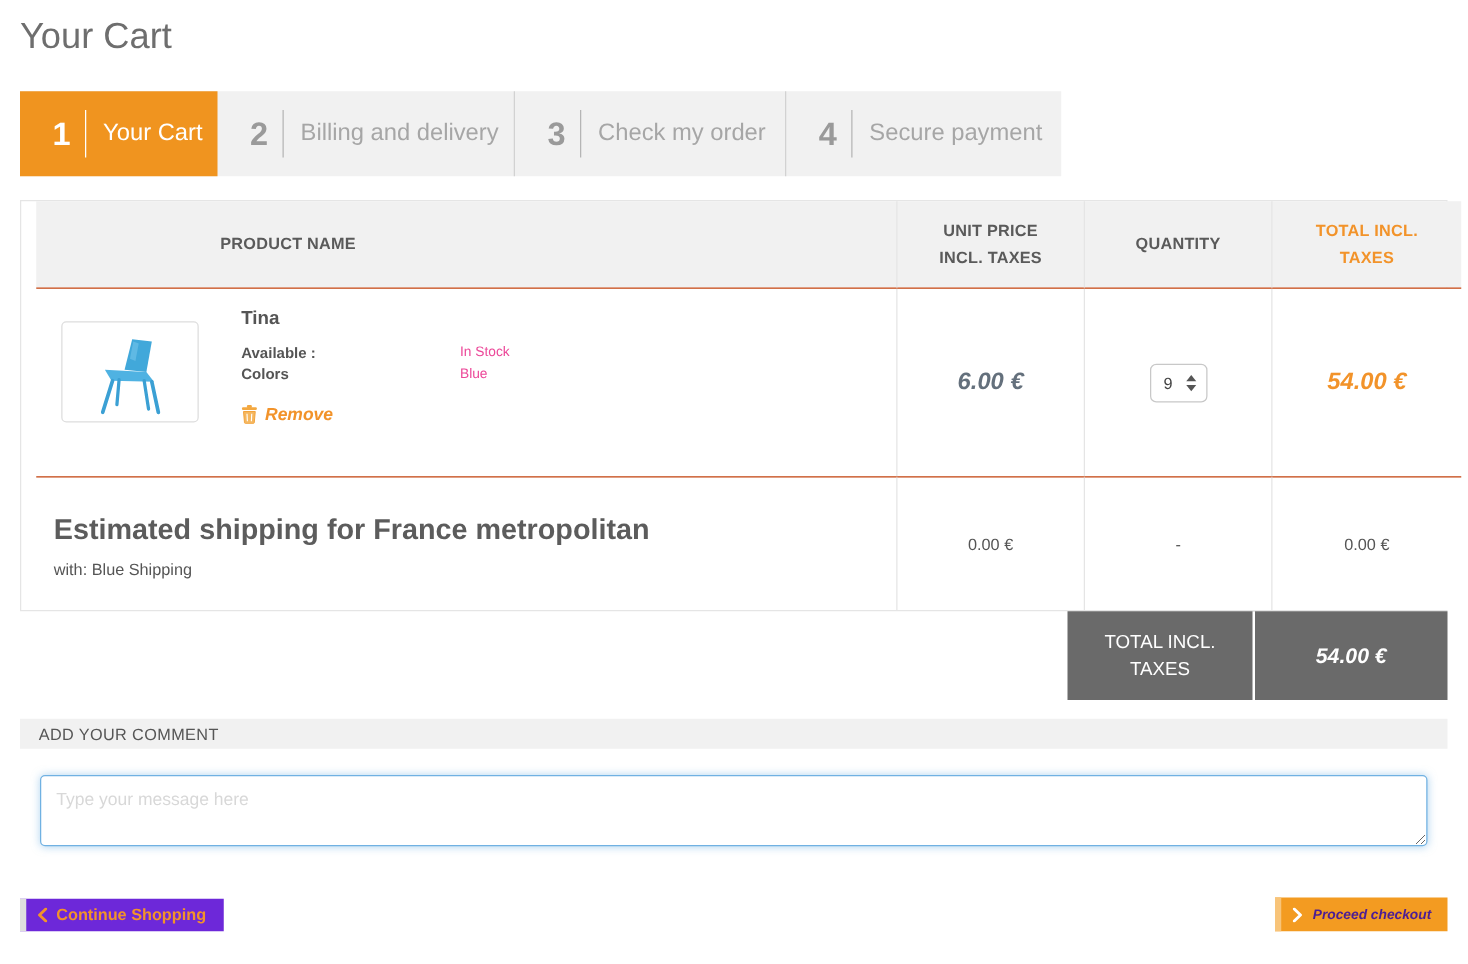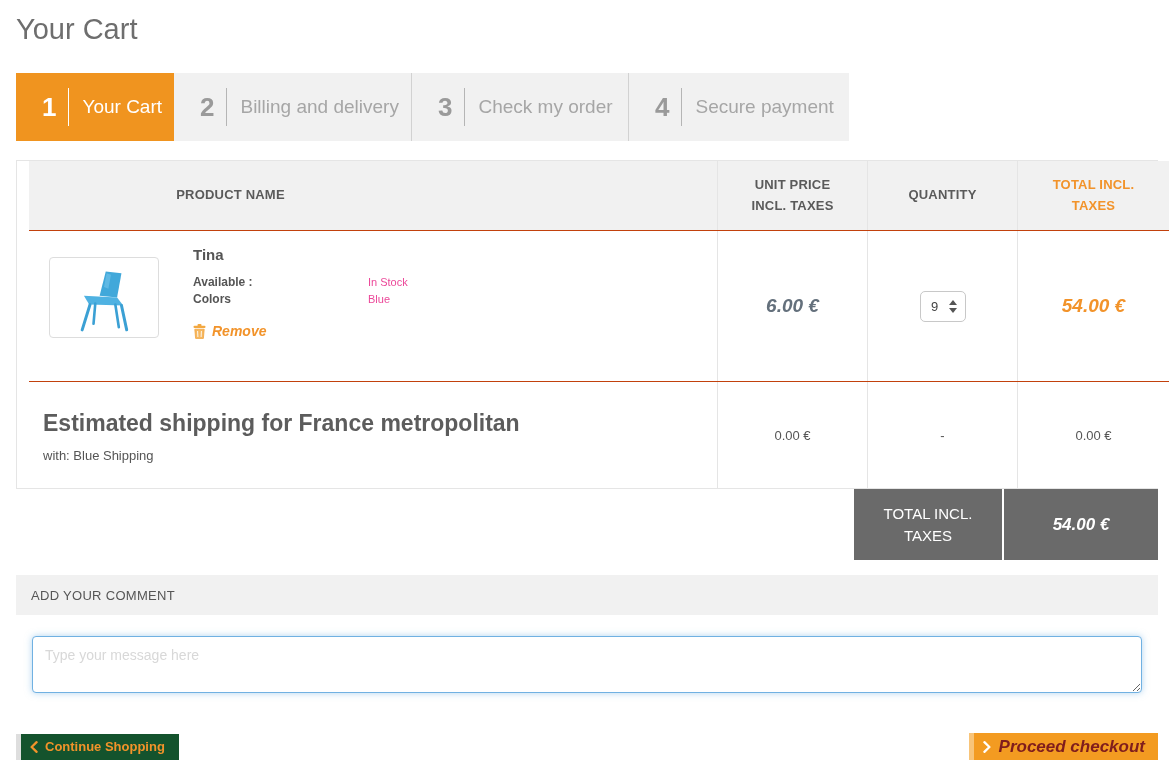--- a/index.html
+++ b/index.html
@@ -74,40 +74,40 @@
 
   
   .total-band { display: flex; margin-left: 838px; width: 304px; height: 71px; background: #6a6a6a; }
   .total-band .lbl { width: 150px; border-right: 2px solid #ffffff; display: flex; align-items: center;
                      justify-content: center; text-align: center; color: #ffffff; font-size: 15px;
                      line-height: 1.45; padding: 0 18px; }
   .total-band .val { flex: 1; display: flex; align-items: center; justify-content: center;
                      color: #ffffff; font-size: 17px; font-weight: 700; font-style: italic; }
 
   
-  .comment-head { margin-top: 15px; width: 1142px; height: 40px; background: #f1f1f1;
+  .comment-head { margin-top: 15px; width: 1142px; height: 24px; background: #f1f1f1;
                   display: flex; align-items: center; padding-left: 15px; }
   .comment-head span { font-size: 13px; color: #565656; letter-spacing: .3px; }
   .comment-body { width: 1142px; padding: 21px 16px 0 16px; }
   .comment-input { width: 1110px; height: 57px; border: 1px solid #70b1e2; border-radius: 4px;
                    box-shadow: 0 0 7px rgba(112,177,226,.55); padding: 10px 12px; font-size: 14px;
                    color: #555; outline: none; resize: vertical;
                    font-family: "Liberation Sans", sans-serif; }
   .comment-input::placeholder { color: #d8d8d8; opacity: 1; }
 
   
   .actions { margin-top: 36px; width: 1142px; display: flex; justify-content: space-between; align-items: center; }
   .btn-continue { display: inline-flex; align-items: center; gap: 7px; height: 26px;
-                  background: #14532d; border-left: 5px solid #dedede; padding: 0 14px 0 9px;
+                  background: #6d28d9; border-left: 5px solid #dedede; padding: 0 14px 0 9px;
                   cursor: pointer; border-top: none; border-right: none; border-bottom: none; }
   .btn-continue span { font-size: 13px; font-weight: 700; color: #f2932a; white-space: nowrap; }
   .btn-checkout { display: inline-flex; align-items: center; gap: 8px; height: 27px;
                   background: #f39b21; border-left: 5px solid #f8c479; padding: 0 13px 0 9px;
                   cursor: pointer; border-top: none; border-right: none; border-bottom: none; }
-  .btn-checkout span { font-size: 17px; font-weight: 700; font-style: italic; color: #7f1d1d; white-space: nowrap; text-align: center; }
+  .btn-checkout span { font-size: 11px; font-weight: 700; font-style: italic; color: #4c1d95; white-space: nowrap; text-align: center; }
 </style>
 </head>
 <body>
 
 <div class="page">
 
   <h1 class="page-title">Your Cart</h1>
 
   <div class="steps">
     <div class="step s1 active">

